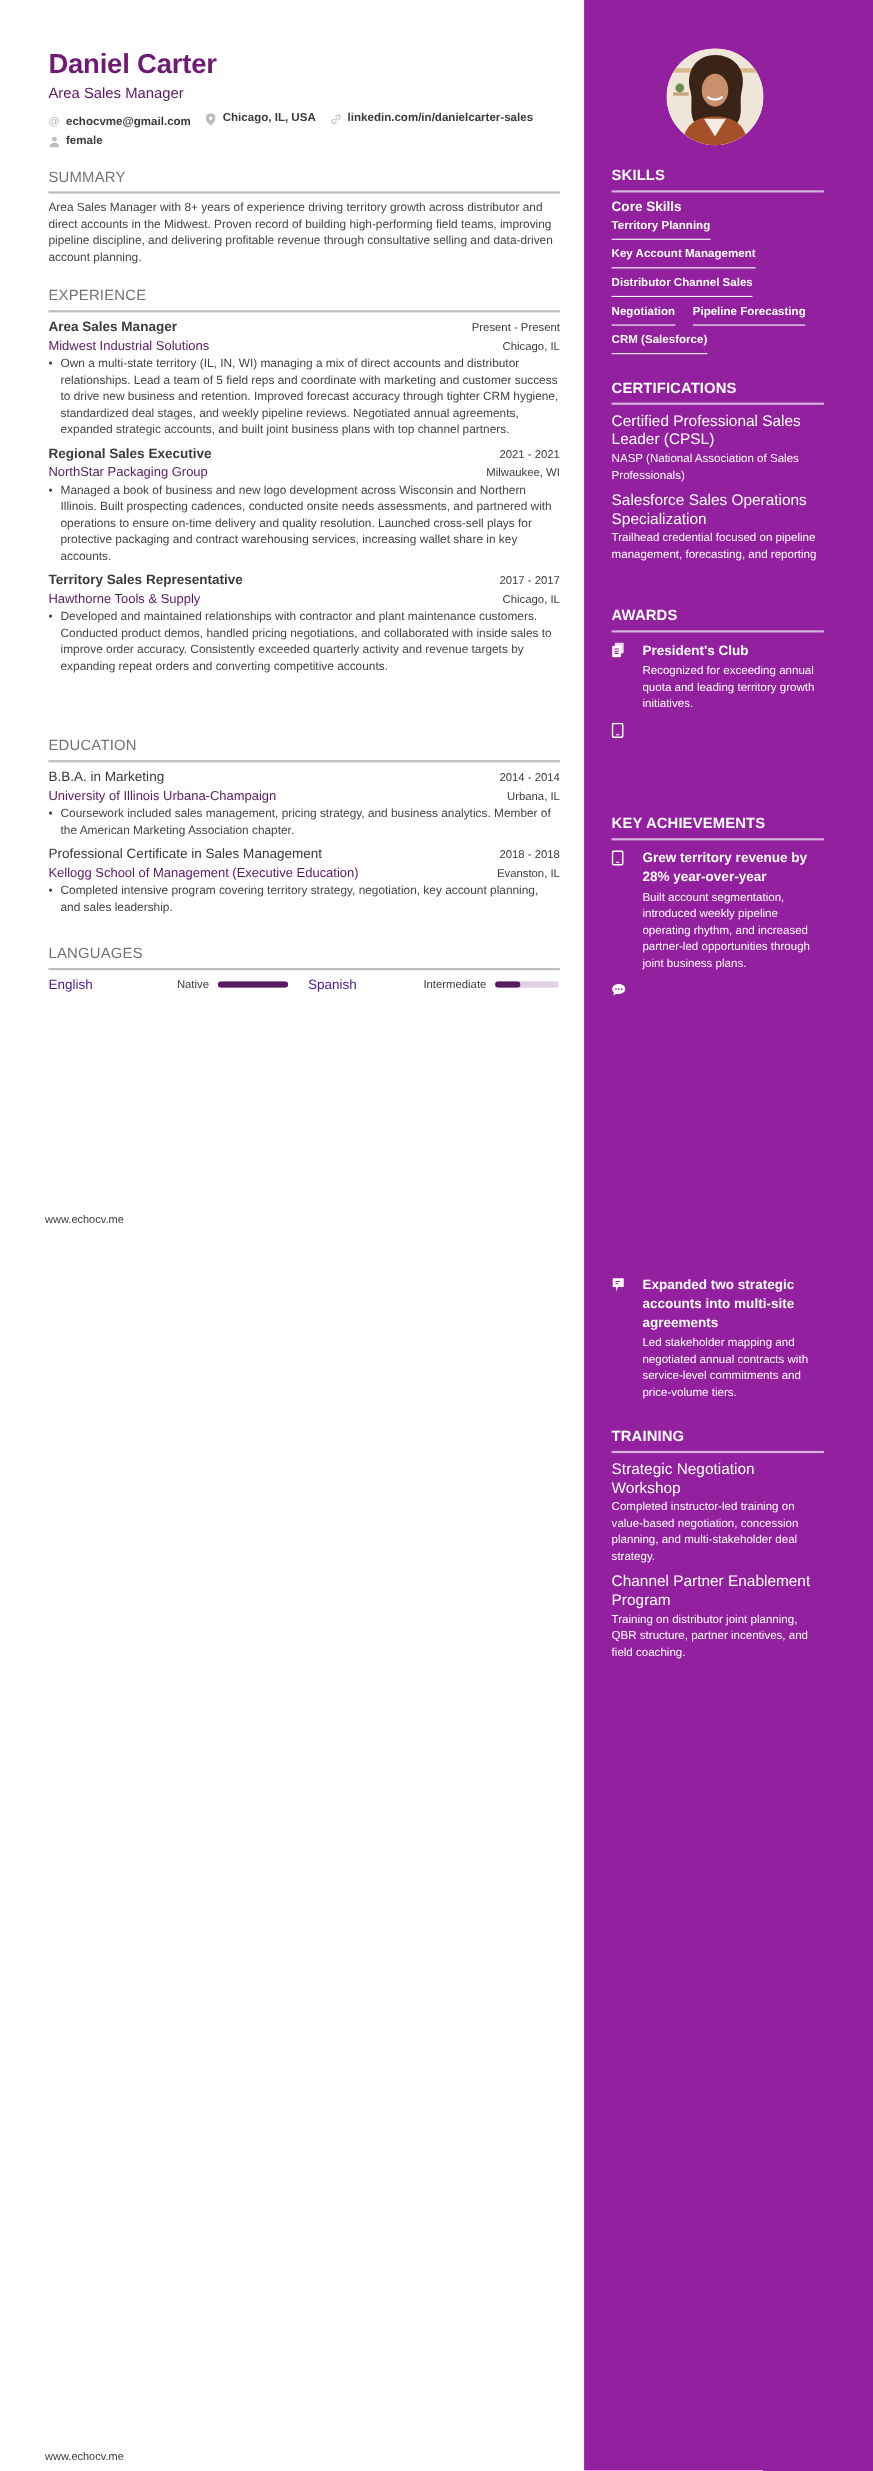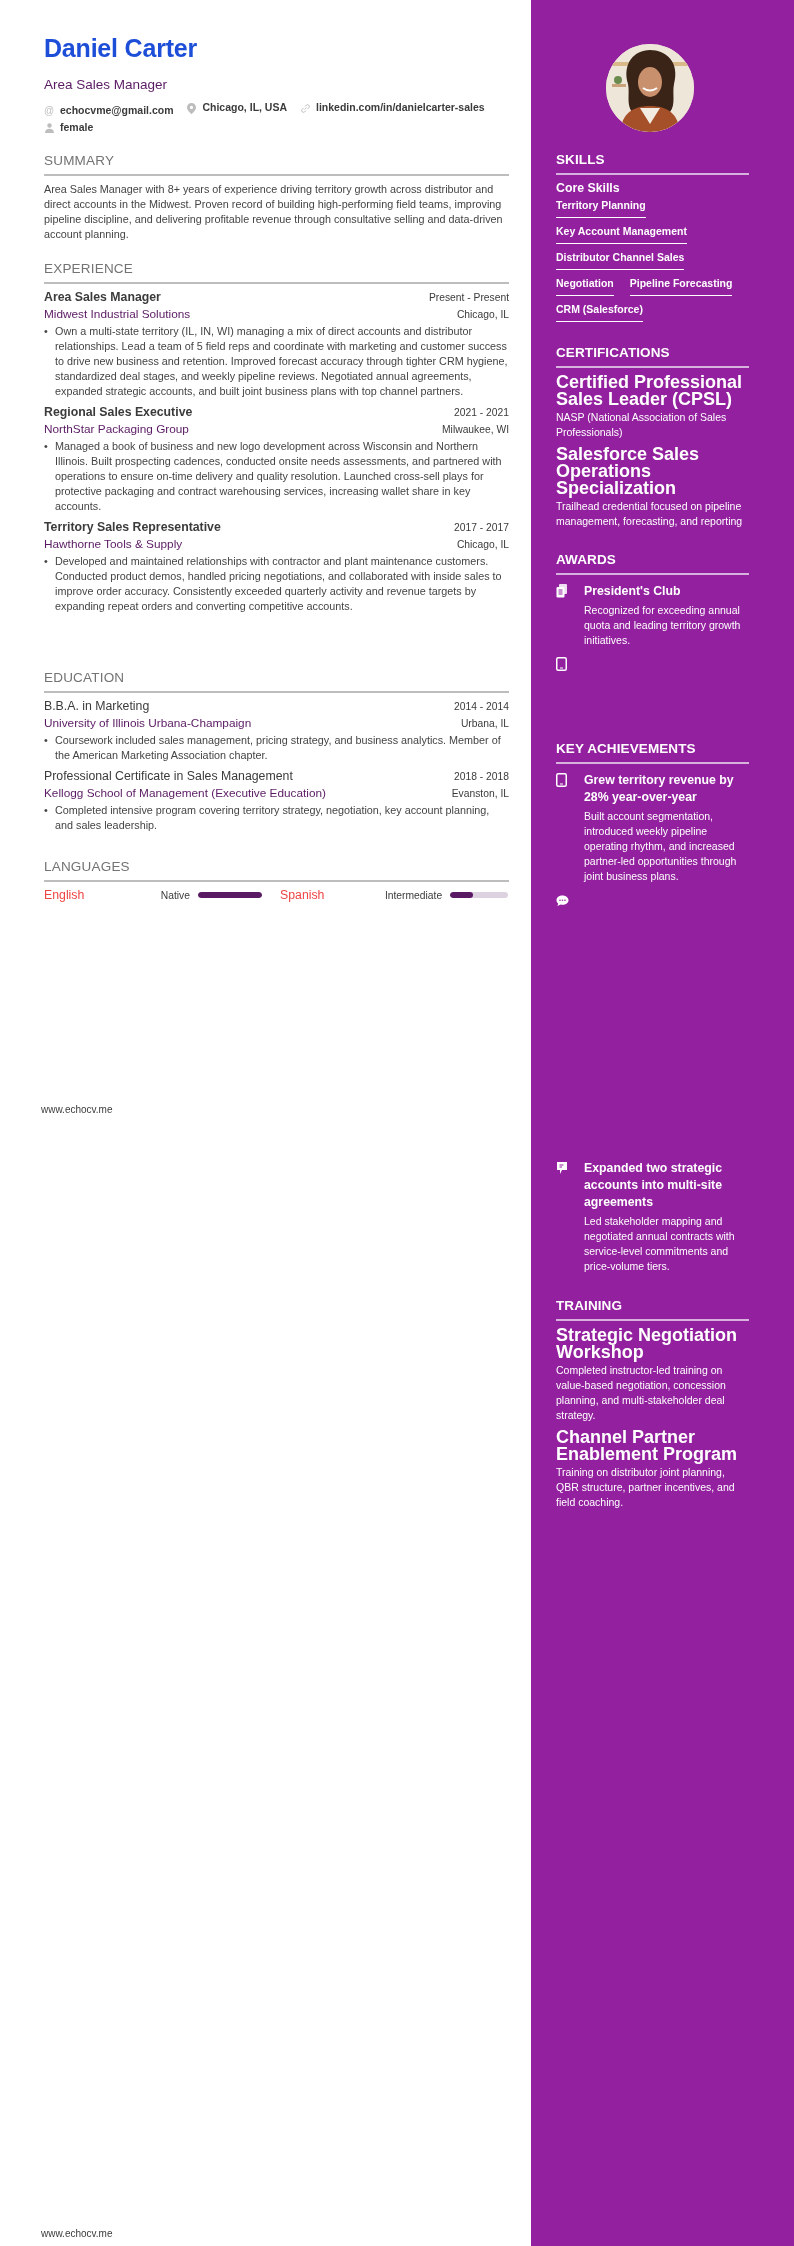--- a/index.html
+++ b/index.html
@@ -2,21 +2,21 @@
 <html><head>
 <meta charset="utf-8">
 <style>
   * { box-sizing: border-box; margin: 0; padding: 0; }
   html, body { width: 794px; height: 2246px; background: #ffffff; }
   body { position: relative; font-family: "Liberation Sans", "DejaVu Sans", sans-serif; color: #3c3c3c; overflow: hidden; }
 
   .sidebar-bg { position: absolute; left: 531px; top: 0; width: 263px; height: 2246px; background: #93209e; }
 
   .main { position: absolute; left: 44px; top: 0; width: 465px; }
-  .name { position: absolute; top: 34px; left: 0; font-size: 25px; font-weight: bold; color: #1d4ed8; letter-spacing: -0.2px; }
+  .name { position: absolute; top: 44px; left: 0; font-size: 25px; font-weight: bold; color: #701a75; letter-spacing: -0.2px; }
   .title { position: absolute; top: 77px; left: 0; font-size: 13.5px; color: #5a1a63; }
   .contacts { position: absolute; top: 99px; left: 0; width: 480px; font-size: 10.5px; font-weight: bold; color: #3b3b3b; line-height: 17px; }
   .contact { display: inline-flex; align-items: center; margin-right: 10px; white-space: nowrap; }
   .cicon { display: inline-block; width: 10px; height: 10px; margin-right: 6px; color: #bdbdbd; font-size: 10px; line-height: 10px; text-align: center; font-weight: normal; }
 
   .section-title { font-size: 13.5px; color: #737373; letter-spacing: 0.2px; }
   .section-rule { height: 2px; background: #bdbdbd; margin-top: 6px; }
 
   .summary { position: absolute; top: 153px; left: 0; width: 465px; }
   .summary p { margin-top: 6px; font-size: 10.8px; line-height: 15px; color: #444; }
@@ -30,36 +30,36 @@
   .loc { font-size: 10.3px; color: #3b3b3b; }
   .bullet { display: flex; margin-top: 3px; font-size: 10.8px; line-height: 15px; color: #444; }
   .bullet .dot { width: 11px; flex: 0 0 11px; }
 
   .education { position: absolute; top: 670px; left: 0; width: 465px; }
   .edu-title { font-size: 12.3px; color: #3b3b3b; }
 
   .languages { position: absolute; top: 859px; left: 0; width: 465px; }
   .lang-row { display: flex; align-items: center; margin-top: 6px; font-size: 12.3px; }
   .lang { width: 232px; display: flex; align-items: center; }
-  .lang-name { width: 116px; color: #ef4444; }
+  .lang-name { width: 116px; color: #4c1d95; }
   .lang-level { font-size: 10.3px; color: #3b3b3b; margin-left: auto; margin-right: 8px; }
   .lang-bar { width: 64px; height: 6px; border-radius: 3px; background: #ddd3e0; position: relative; overflow: hidden; }
   .lang-bar .fill { position: absolute; left: 0; top: 0; bottom: 0; background: #5a1a63; border-radius: 3px; }
 
   .footer { position: absolute; left: 41px; font-size: 10px; color: #3b3b3b; }
 
   
   .side { position: absolute; left: 556px; width: 193px; color: #ffffff; }
   .photo { position: absolute; left: 606px; top: 44px; width: 88px; height: 88px; border-radius: 50%; overflow: hidden; background: #e9dfd2; }
   .side-title { font-size: 13.5px; font-weight: bold; color: #fff; letter-spacing: 0.1px; }
   .side-rule { height: 2px; background: #d7b2dc; margin-top: 6px; }
   .side-sub { font-size: 12.3px; font-weight: bold; margin-top: 6px; }
   .skills { display: flex; flex-wrap: wrap; margin-top: 2px; align-items: flex-end; }
   .skill { font-size: 10.5px; font-weight: bold; padding: 2px 0 6px; border-bottom: 1px solid #ffffff; margin-right: 16px; margin-bottom: 5px; }
-  .cert-name { font-size: 18px; font-weight: bold; line-height: 17px; margin-top: 6px; }
+  .cert-name { font-size: 14px; font-weight: normal; line-height: 17px; margin-top: 6px; }
   .cert-desc { font-size: 10.5px; line-height: 15px; margin-top: 2px; }
   .item { display: flex; margin-top: 8px; }
   .item-icon { width: 28px; flex: 0 0 28px; padding-top: 1px; }
   .item-body { flex: 1; }
   .item-title { font-size: 12.3px; font-weight: bold; line-height: 17px; }
   .item-desc { font-size: 10.5px; line-height: 15px; margin-top: 3px; }
 </style>
 </head>
 <body>
 

